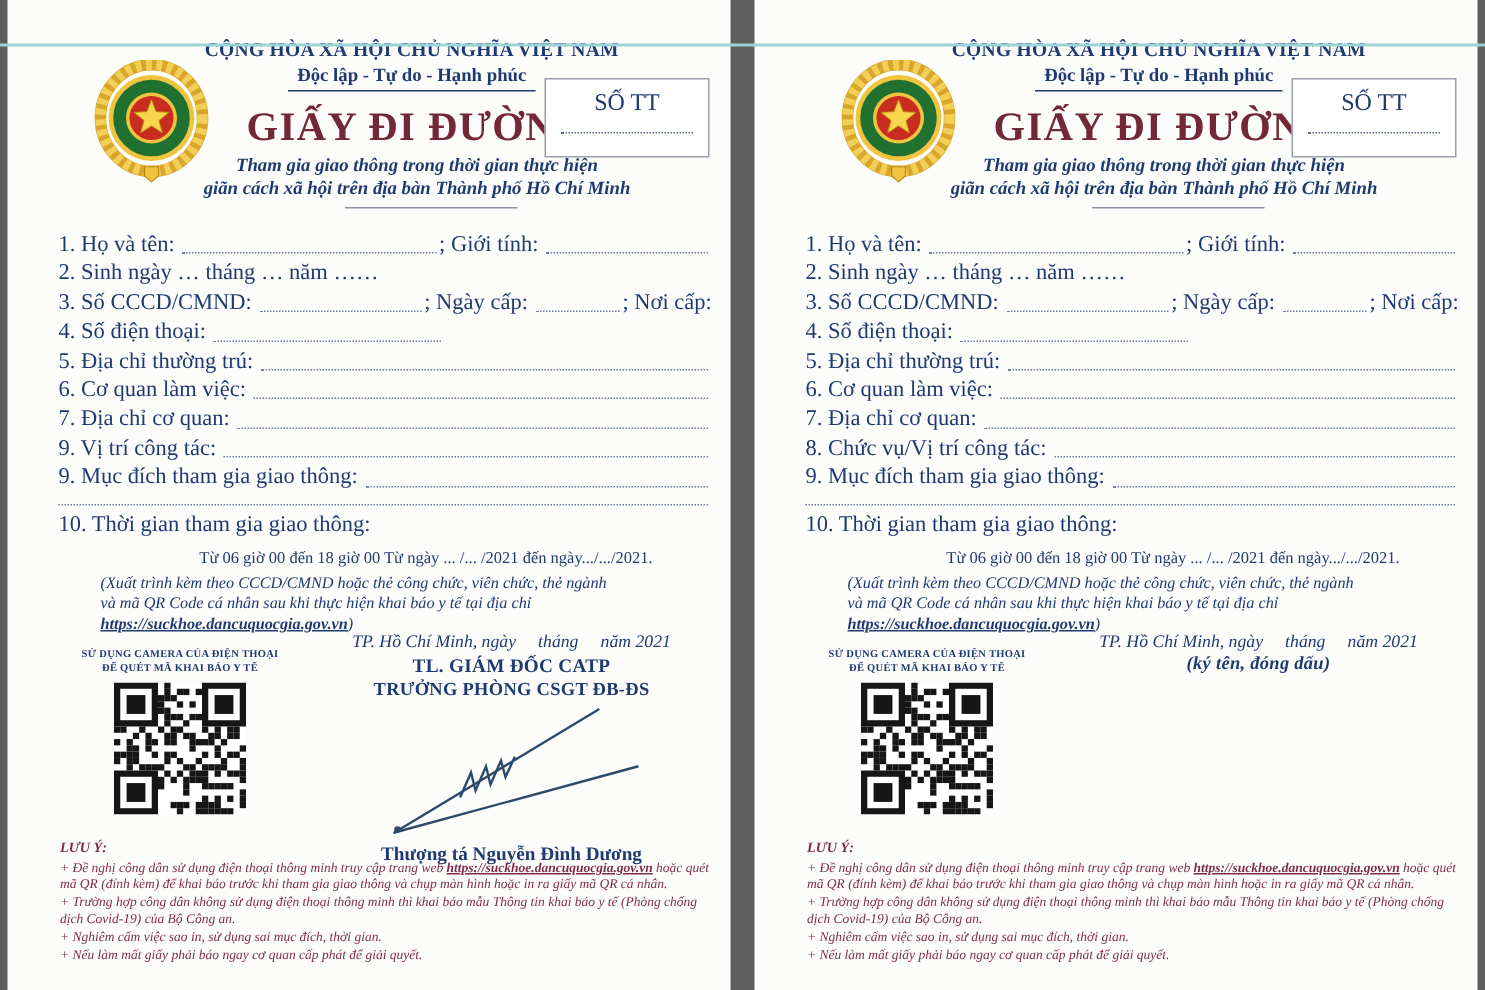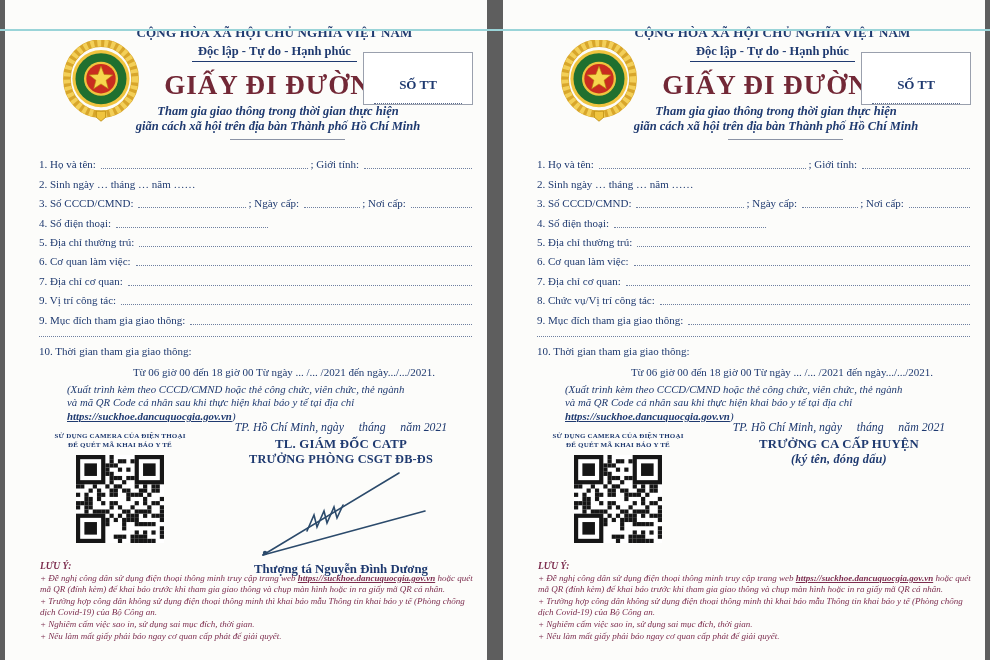--- a/index.html
+++ b/index.html
@@ -27,31 +27,31 @@
 
   
   .hdr{position:absolute;top:0;left:0;right:0;height:152px;padding-left:20px;}
   .nat{ text-align:center;padding-top:25px;padding-left:55px;padding-right:18px;}
   .nat-title{font-weight:bold;font-size:13px;letter-spacing:.2px;}
   .nat-motto{display:inline-block;font-weight:bold;font-size:12.5px;margin-top:2px;
     border-bottom:1px solid var(--navy);padding:0 6px 2px 6px;}
   .emblem{position:absolute;left:56px;top:40px;width:80px;height:82px;}
   .sott{position:absolute;right:14px;top:52px;width:110px;height:53px;
     border:1.5px solid #9aa0ad;background:#fff;text-align:center;}
-  .sott-label{font-weight:bold;font-size:13px;margin-top:24px;}
+  .sott-label{font-weight:normal;font-size:16px;margin-top:7px;}
   .sott-dots{margin:10px auto 0 auto;width:82%;border-bottom:1.5px dotted #5a6b8c;}
   .doc-title{ text-align:center;padding-left:45px;margin-top:8px;
     font-weight:bold;font-size:27px;letter-spacing:1px;color:var(--title-red);}
   .subtitle{ text-align:center;padding-left:30px;margin-top:3px;
     font-weight:bold;font-style:italic;font-size:12.5px;line-height:15px;margin-left:14px;}
   .sub-sep{width:115px;margin:5px auto 0 auto;border-top:1px solid #8b93a5;margin-left:205px;}
 
   
   .fields{position:absolute;top:155px;left:34px;right:13px;}
-  .fline{display:flex;height:19.4px;align-items:flex-end;font-size:11px;line-height:16px;}
+  .fline{display:flex;height:19.4px;font-size:15px;line-height:16px;}
   .fl{white-space:pre;padding-bottom:2px;}
   .dl{border-bottom:1.3px dotted var(--dot);margin:0 2px 5px 5px;flex:1 1 auto;}
   .dl.f110{flex:0 0 108px;} .dl.f60{flex:0 0 56px;} .dl.f150{flex:0 0 152px;}
   .dl-full{height:12px;}
   .dl-full .dl{margin-left:0;}
   .time-line{text-align:center;padding-left:55px;font-size:11px;margin-top:5px;}
   .paren{ text-align:left;padding-left:28px;font-style:italic;font-size:10.8px;line-height:13.5px;margin-top:5px;}
   .plink{font-weight:bold;text-decoration:underline;}
 
   
@@ -576,21 +576,20 @@
                 <rect x="76.19047619047619" y="9.523809523809524" width="14.285714285714285" height="14.285714285714285"></rect>
                 <rect x="0" y="66.66666666666667" width="33.333333333333336" height="33.333333333333336"></rect>
                 <rect x="4.761904761904762" y="71.42857142857143" width="23.80952380952381" height="23.80952380952381" fill="#fff"></rect>
                 <rect x="9.523809523809524" y="76.19047619047619" width="14.285714285714285" height="14.285714285714285"></rect>
               </g>
             </svg>
           </div>
       </div>
       <div class="sig-col">
         <div class="date-line">TP. Hồ Chí Minh, ngày&nbsp;&nbsp;&nbsp;&nbsp;&nbsp;tháng&nbsp;&nbsp;&nbsp;&nbsp;&nbsp;năm 2021</div>
-        <div class="signer1">TRƯỞNG CA CẤP HUYỆN</div>
         <div class="signer2 it">(ký tên, đóng dấu)</div>
         <div class="sig-space"></div>
       </div>
     </div>
 
     <div class="notes">
       <div class="notes-title">LƯU Ý:</div>
       <div><span>+ Đề nghị công dân sử dụng điện thoại thông minh truy cập trang web </span><span class="nlink">https://suckhoe.dancuquocgia.gov.vn</span><span> hoặc quét mã QR (đính kèm) để khai báo trước khi tham gia giao thông và chụp màn hình hoặc in ra giấy mã QR cá nhân.</span></div>
       <div>+ Trường hợp công dân không sử dụng điện thoại thông minh thì khai báo mẫu Thông tin khai báo y tế (Phòng chống dịch Covid-19) của Bộ Công an.</div>
       <div>+ Nghiêm cấm việc sao in, sử dụng sai mục đích, thời gian.</div>

